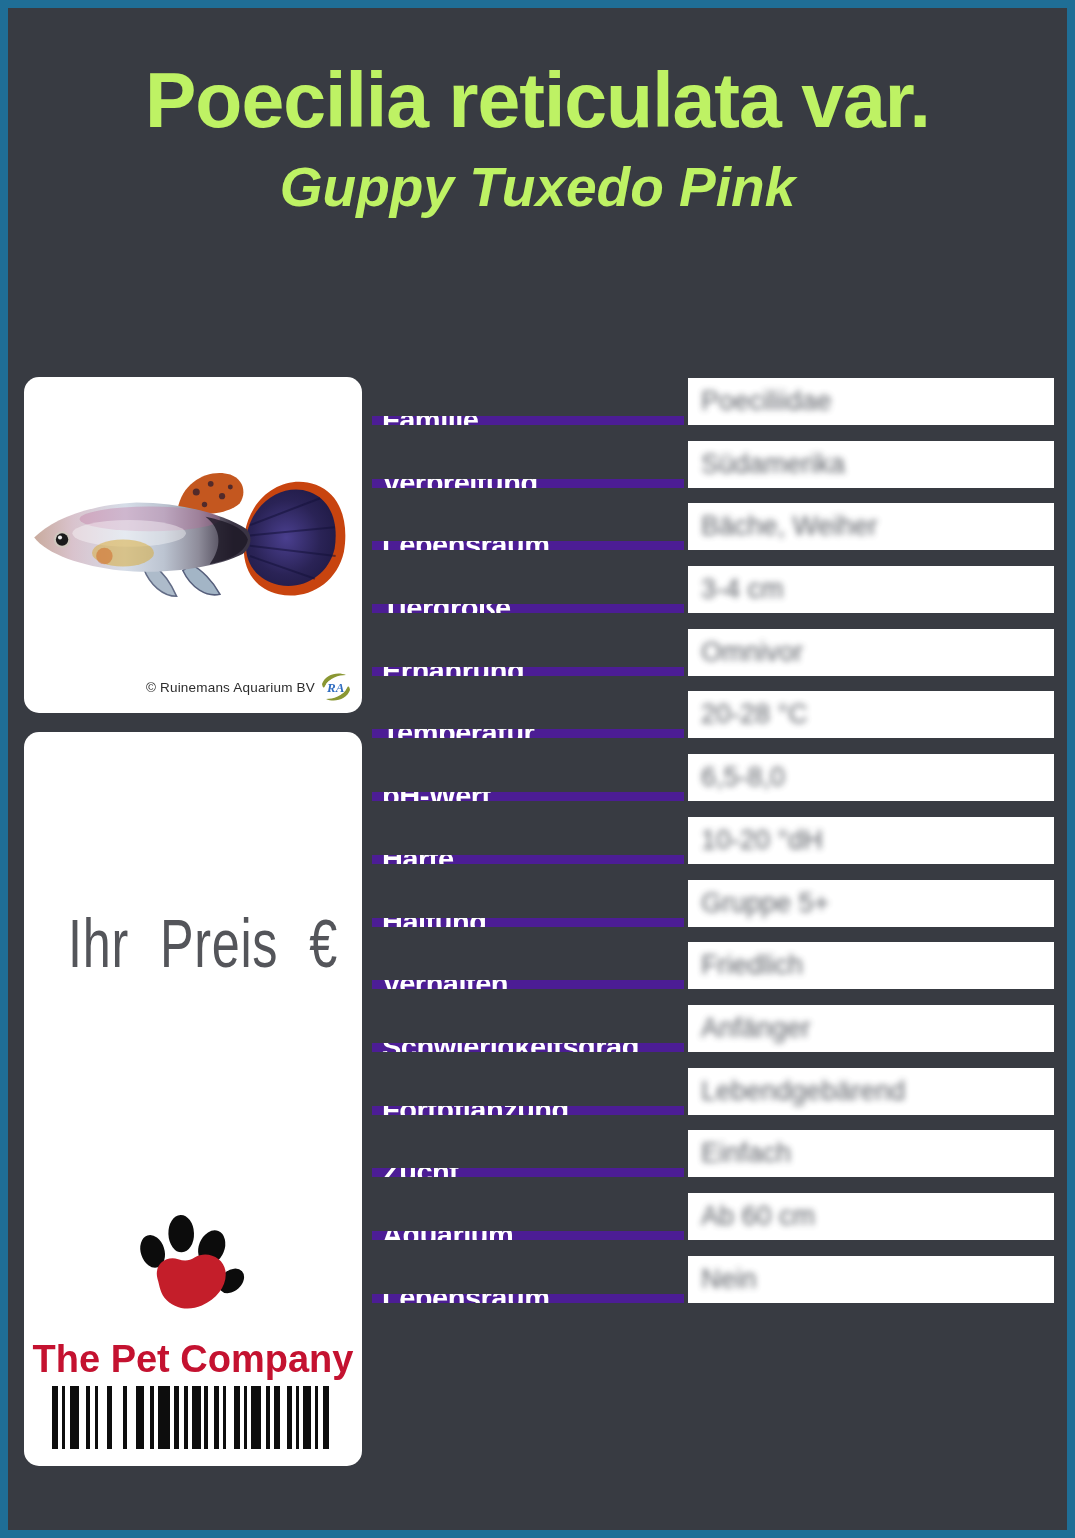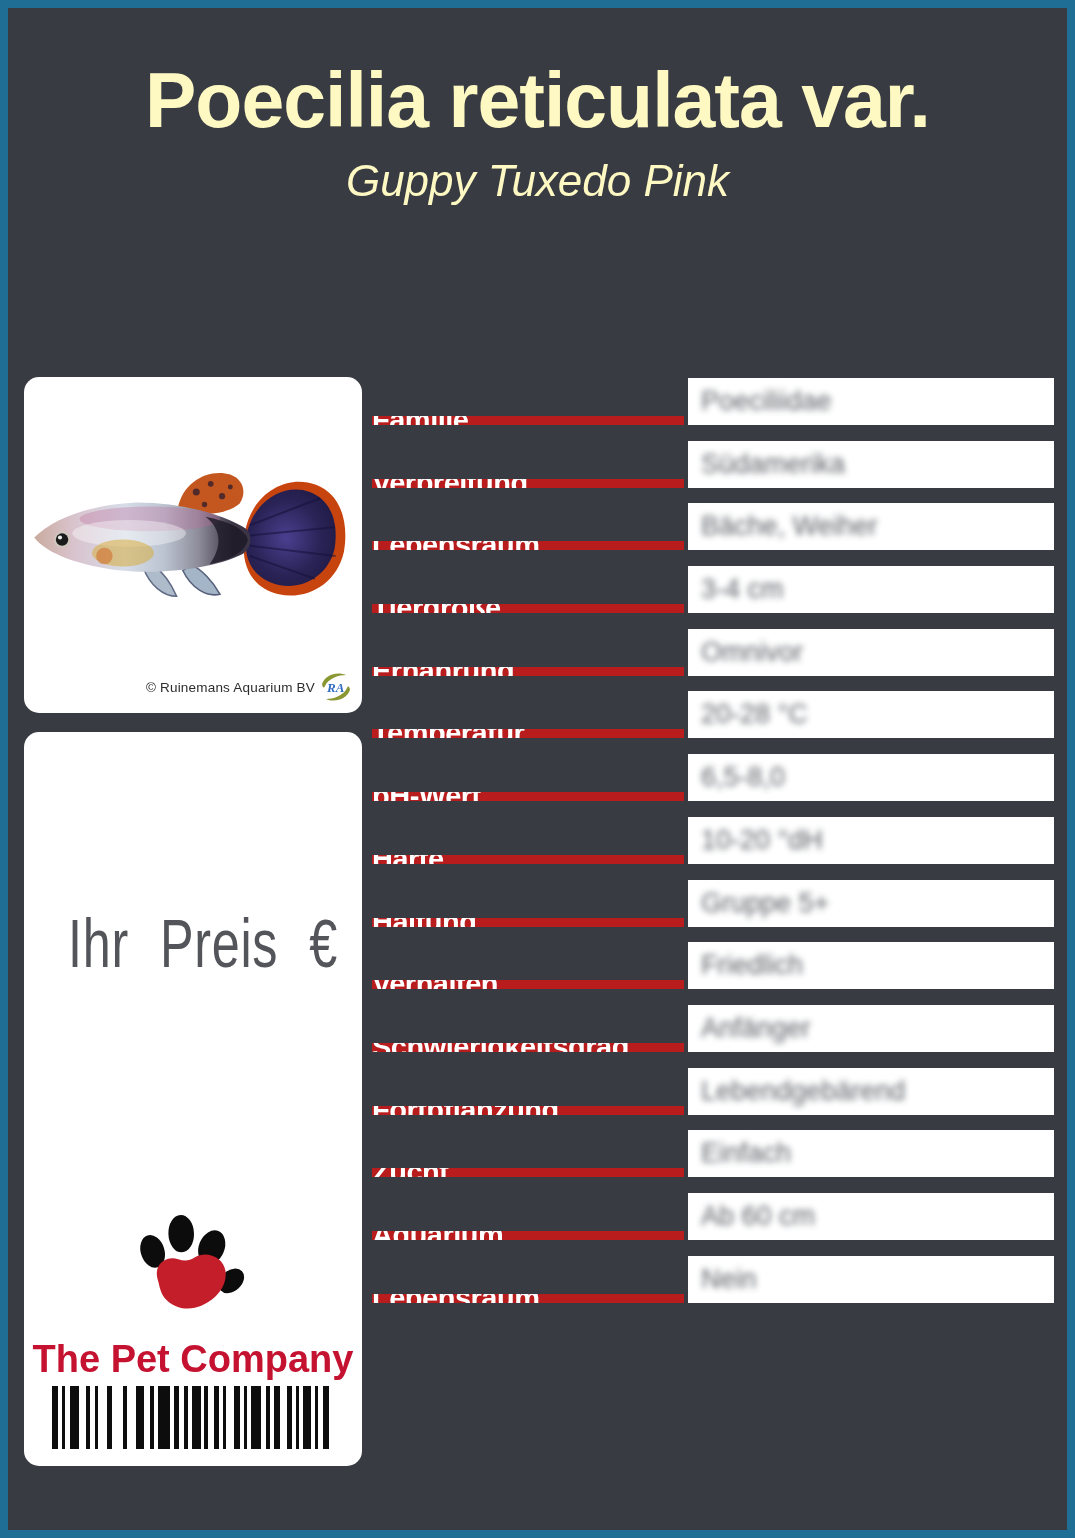--- a/index.html
+++ b/index.html
@@ -8,23 +8,23 @@
   .sheet {
     position:relative;
     width:1075px; height:1538px;
     background:#383b42;
     border:8px solid #1f6e96;
     font-family:"Liberation Sans", sans-serif;
     overflow:hidden;
   }
 
   
-  .hdr { position:absolute; top:50px; left:0; right:0; text-align:center; color:#fef9c3; }
+  .hdr { position:absolute; top:50px; left:0; right:0; text-align:center; color:#bef264; }
   .hdr h1 { margin:0; font-size:77px; font-weight:700; letter-spacing:-1px; line-height:1.1; }
-  .hdr h2 { margin:14px 0 0 0; font-size:44px; font-weight:400; font-style:italic; line-height:1.1; }
+  .hdr h2 { margin:14px 0 0 0; font-size:55px; font-weight:700; font-style:italic; line-height:1.1; }
 
   
   .card { position:absolute; left:16px; width:338px; background:#ffffff; border-radius:15px; }
   .photo-card { top:369px; height:336px; }
   .price-card { top:724px; height:734px; }
 
   .fish-svg { position:absolute; left:4px; top:88px; width:320px; height:145px; }
 
   .credit { position:absolute; right:8px; bottom:8px; display:flex; align-items:center; gap:3px; }
   .credit .txt { font-size:13.5px; color:#2d2d2d; letter-spacing:0.2px; }
@@ -49,23 +49,24 @@
     position:absolute; left:28px; top:654px; width:282px; height:63px;
     display:flex; align-items:stretch;
   }
   .barcode .bar { background:#0d0d0d; height:100%; flex:0 0 auto; }
 
   
   .itable { position:absolute; left:364px; top:370px; width:682px; }
   .trow { display:flex; height:47px; margin-bottom:15.7px; }
   .tlabel {
     width:312px; flex:0 0 312px;
-    background:#b91c1c; color:#ffffff;
+    background:#4c1d95; color:#ffffff;
     font-weight:700; font-size:29px;
     display:flex; align-items:center;
+    padding-left:10px;
     letter-spacing:-0.5px;
     white-space:nowrap; overflow:hidden;margin-top:38px;
   }
   .tvalue {
     flex:1 1 auto; margin-left:4px;
     background:#ffffff; color:#41454d;
     font-size:27px;
     display:flex; align-items:center;
     padding-left:13px;
     white-space:nowrap; overflow:hidden;

